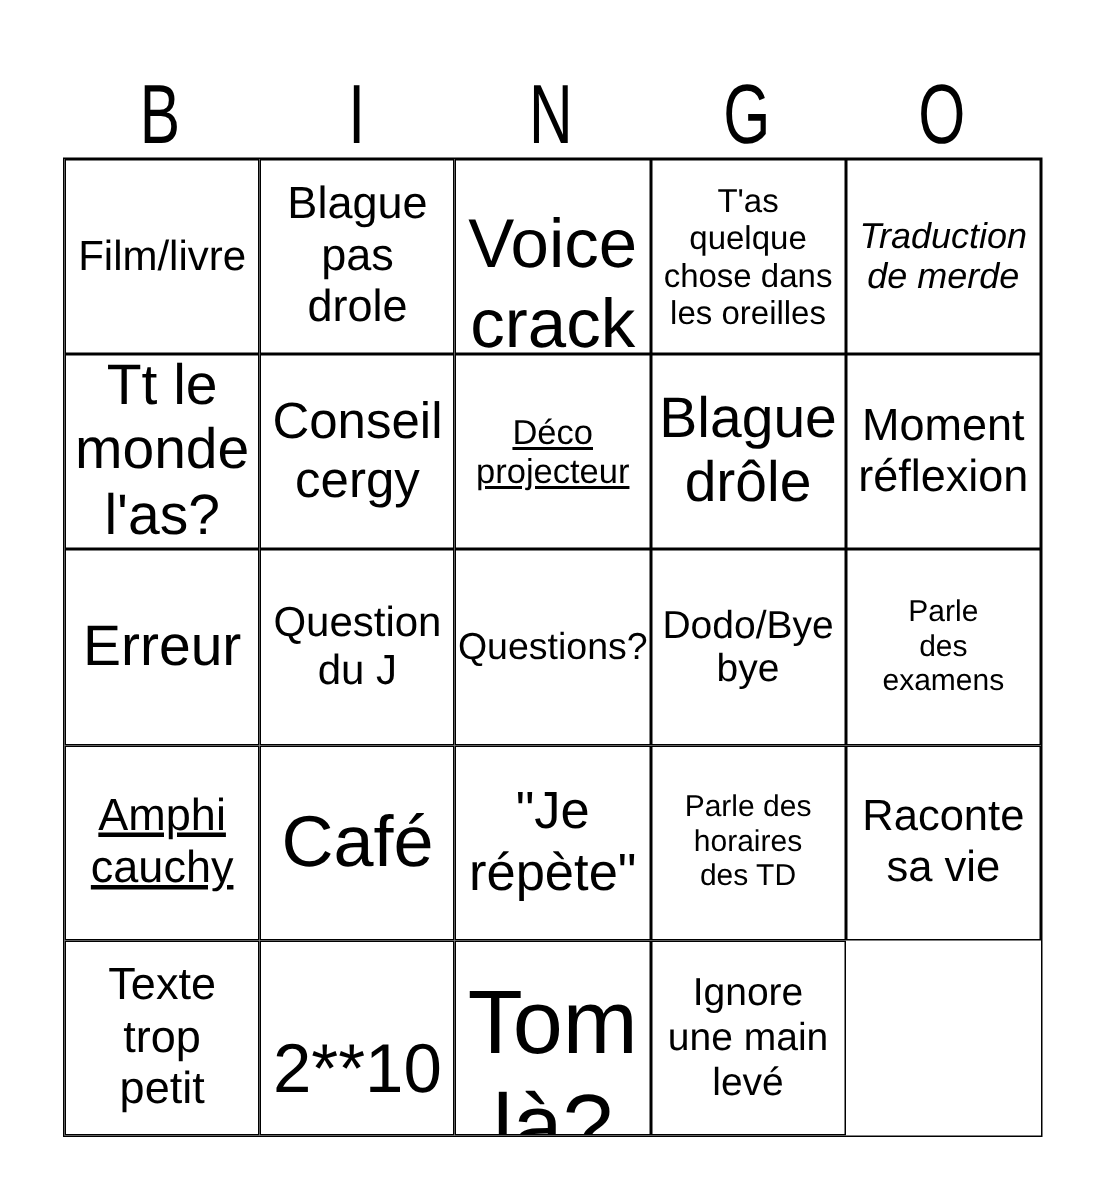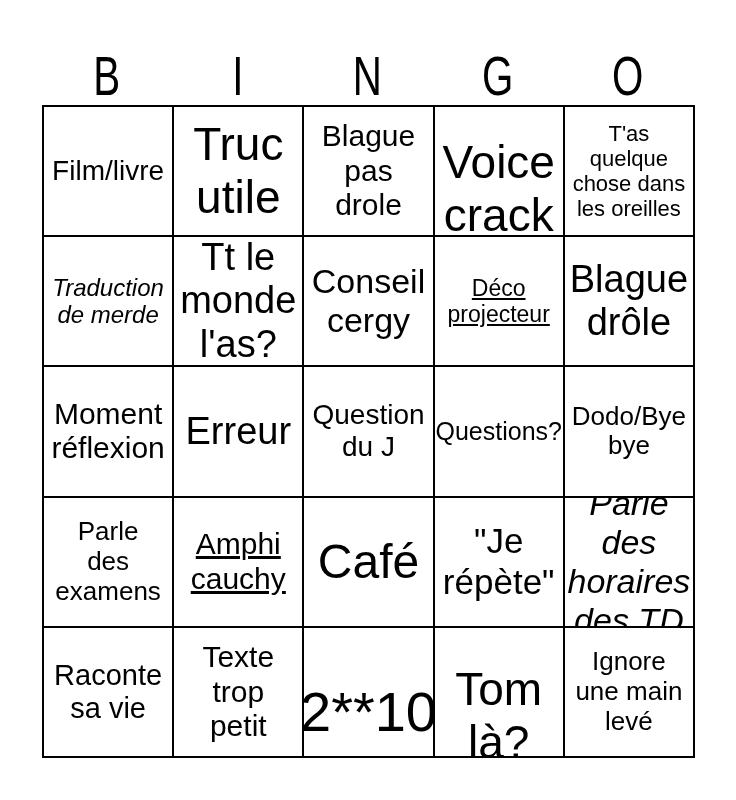--- a/index.html
+++ b/index.html
@@ -82,24 +82,20 @@
       </div>
       <div class="title-letter">
         <span>O</span>
       </div>
     </div>
   <div class="grid">
       <div class="cell">
         <span class="cell-text" style="font-size: 28px;">Film/livre</span>
       </div>
       <div class="cell">
-        <span class="cell-text" style="font-size: 46px;">Truc
-utile</span>
-      </div>
-      <div class="cell">
         <span class="cell-text" style="font-size: 30px;">Blague
 pas
 drole</span>
       </div>
       <div class="cell">
         <span class="cell-text" style="font-size: 46px; margin-top: 36px;">Voice
 crack</span>
       </div>
       <div class="cell">
         <span class="cell-text" style="font-size: 22px;">T'as
@@ -140,54 +136,54 @@
 du J</span>
       </div>
       <div class="cell">
         <span class="cell-text" style="font-size: 25px;">Questions?</span>
       </div>
       <div class="cell">
         <span class="cell-text" style="font-size: 26px;">Dodo/Bye
 bye</span>
       </div>
       <div class="cell">
-        <span class="cell-text" style="font-size: 26px;">Parle
+        <span class="cell-text" style="font-size: 20px;">Parle
 des
 examens</span>
       </div>
       <div class="cell">
         <span class="cell-text" style="font-size: 30px; text-decoration: underline;">Amphi
 cauchy</span>
       </div>
       <div class="cell">
         <span class="cell-text" style="font-size: 48px;">Café</span>
       </div>
       <div class="cell">
         <span class="cell-text" style="font-size: 35px;">"Je
 répète"</span>
       </div>
       <div class="cell">
-        <span class="cell-text" style="font-size: 34px; font-style: italic;">Parle des
+        <span class="cell-text" style="font-size: 20px;">Parle des
 horaires
 des TD</span>
       </div>
       <div class="cell">
         <span class="cell-text" style="font-size: 29px;">Raconte
 sa vie</span>
       </div>
       <div class="cell">
         <span class="cell-text" style="font-size: 30px;">Texte
 trop
 petit</span>
       </div>
       <div class="cell">
-        <span class="cell-text" style="font-size: 56px; margin-top: 41px;">2**10</span>
+        <span class="cell-text" style="font-size: 46px; margin-top: 41px;">2**10</span>
       </div>
       <div class="cell">
-        <span class="cell-text" style="font-size: 46px; margin-top: 48px;">Tom
+        <span class="cell-text" style="font-size: 60px; margin-top: 48px;">Tom
 là?</span>
       </div>
       <div class="cell">
         <span class="cell-text" style="font-size: 26px;">Ignore
 une main
 levé</span>
       </div>
     </div>
 </div>
 

